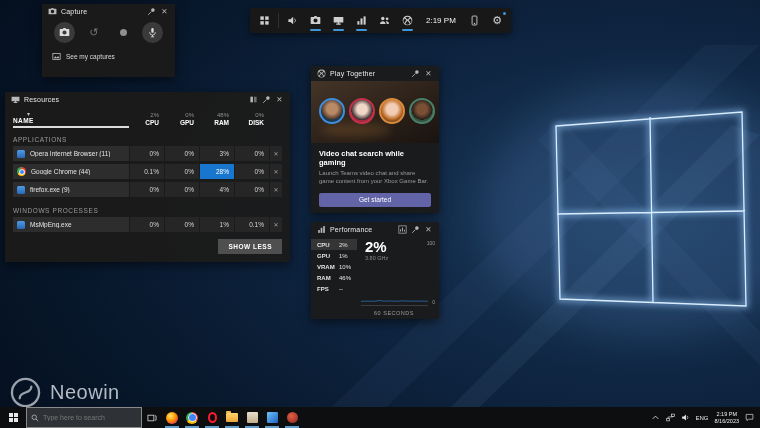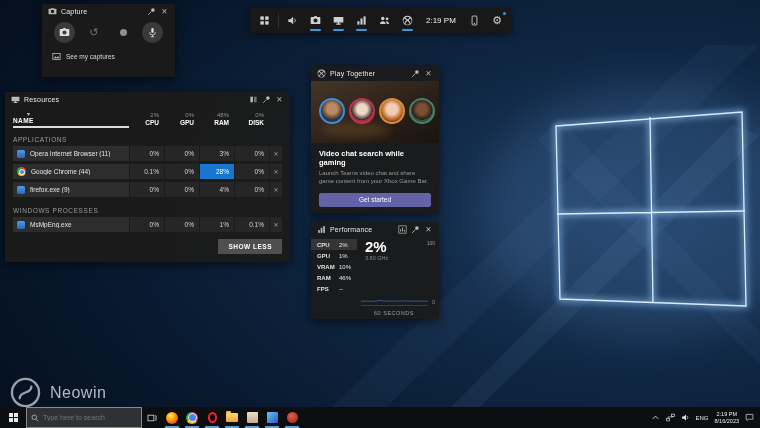--- a/index.html
+++ b/index.html
@@ -143,21 +143,21 @@
   .tray { display:flex; align-items:center; gap:6px; padding-right:6px; color:#e3e6e9; }
   .tic { width:9px; height:9px; color:#dfe3e6; }
   .tray .lang { font-size:6px; }
   .tray-dt { text-align:center; line-height:1.25; }
   .tray-dt div { font-size:5.5px; color:#eceff1; }
 
   
   .watermark { position:absolute; left:10px; top:377px; display:flex; align-items:center;
                gap:9px; z-index:3; }
   .wm-logo { width:31px; height:31px; color:#99a1ab; }
-  .wm-text { font-size:16px; color:#b3bac2; letter-spacing:.5px; }
+  .wm-text { font-size:20px; color:#b3bac2; letter-spacing:.5px; }
 </style>
 </head>
 <body>
 
 <svg width="0" height="0" style="position:absolute">
   <defs>
     <symbol id="sym-camera" viewBox="0 0 16 16">
       <path fill="currentColor" fill-rule="evenodd" d="M5.6 3l1.1-1.4h2.6L10.4 3h3.9a.7.7 0 01.7.7v8.6a.7.7 0 01-.7.7H1.7a.7.7 0 01-.7-.7V3.7A.7.7 0 011.7 3h3.9zM8 11a3 3 0 100-6 3 3 0 000 6z"></path>
     </symbol>
     <symbol id="sym-speaker" viewBox="0 0 16 16">

